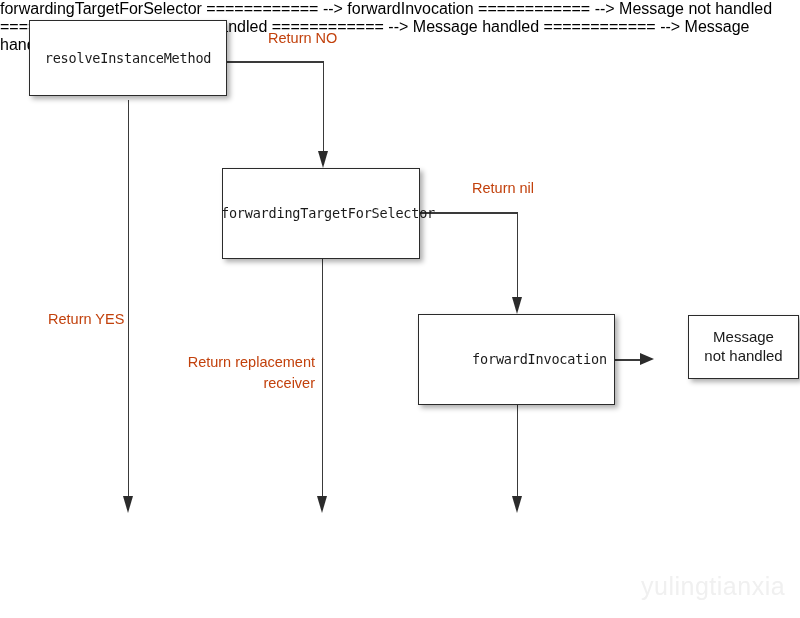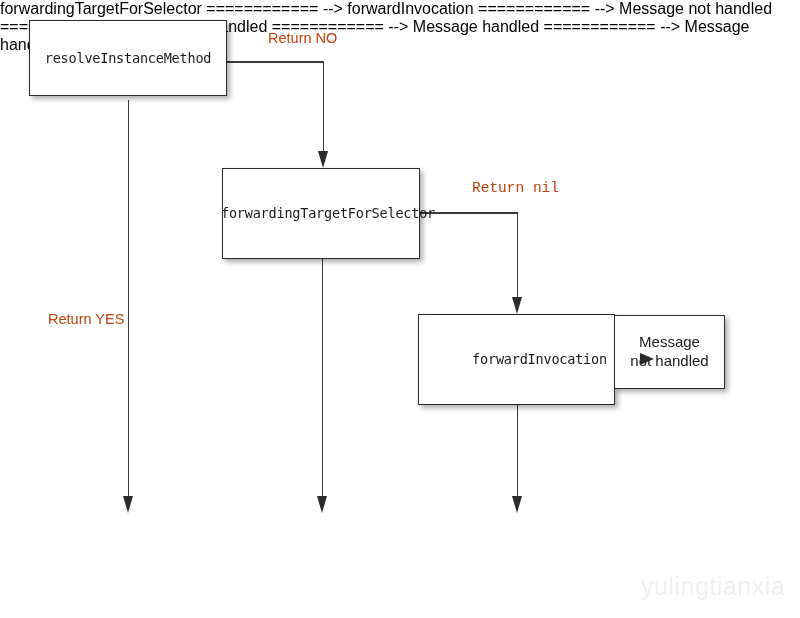--- a/index.html
+++ b/index.html
@@ -39,21 +39,21 @@
   .box.sans .box-label {
     font-family: "Liberation Sans", sans-serif;
     font-size: 15px;
     letter-spacing: 0;
     white-space: pre-line;
   }
 
   #box-resolve          { left: 29px;  top: 20px;  width: 198px; height: 76px; }
   #box-forwarding-target{ left: 222px; top: 168px; width: 198px; height: 91px; padding-left: 14px; }
   #box-forward-invoke   { left: 418px; top: 314px; width: 197px; height: 91px; padding-left: 46px; }
-  #box-not-handled      { left: 614px; top: 315px; width: 111px; height: 74px; }
+  #box-not-handled      { left: 688px; top: 315px; width: 111px; height: 64px; }
   #box-message-handled  { left: 29px;  top: 512px; width: 586px; height: 88px;
                           border-width: 2px; }
 
   
   .ln {
     position: absolute;
     background: #3a3a3a;
     z-index: 2;
   }
   .ln.v { width: 1.6px; }
@@ -80,21 +80,21 @@
   
   .edge-label {
     position: absolute;
     font-family: "Liberation Sans", sans-serif;
     font-size: 14.5px;
     color: #c2410c;
     white-space: pre-line;
     z-index: 5;
   }
   #label-return-no    { left: 268px; top: 30px;  }
-  #label-return-nil   { left: 472px; top: 180px; font-family: Liberation Mono, monospace; }
+  #label-return-nil   { left: 472px; top: 180px; }
   #label-return-yes   { left: 48px;  top: 311px; }
   #label-return-repl  { left: 185px; top: 352px; width: 130px;
                         text-align: right; line-height: 1.45; }
 
   
   #watermark {
     position: absolute;
     left: 641px;
     top: 572px;
     font-family: "Liberation Sans", sans-serif;
@@ -155,17 +155,19 @@
   <div class="ln v" style="left:516.5px; top:404px; height:94px;"></div>
   <div class="arrow-down" style="left:511.5px; top:496px;"></div>
 
   
   <div class="edge-label" id="label-return-no">Return NO</div>
 
   <div class="edge-label" id="label-return-nil">Return nil</div>
 
   <div class="edge-label" id="label-return-yes">Return YES</div>
 
+  <div class="edge-label" id="label-return-repl">Return replacement
+receiver</div>
 
   
   <div id="watermark">yulingtianxia</div>
 
 </div>
 
 </body></html>

